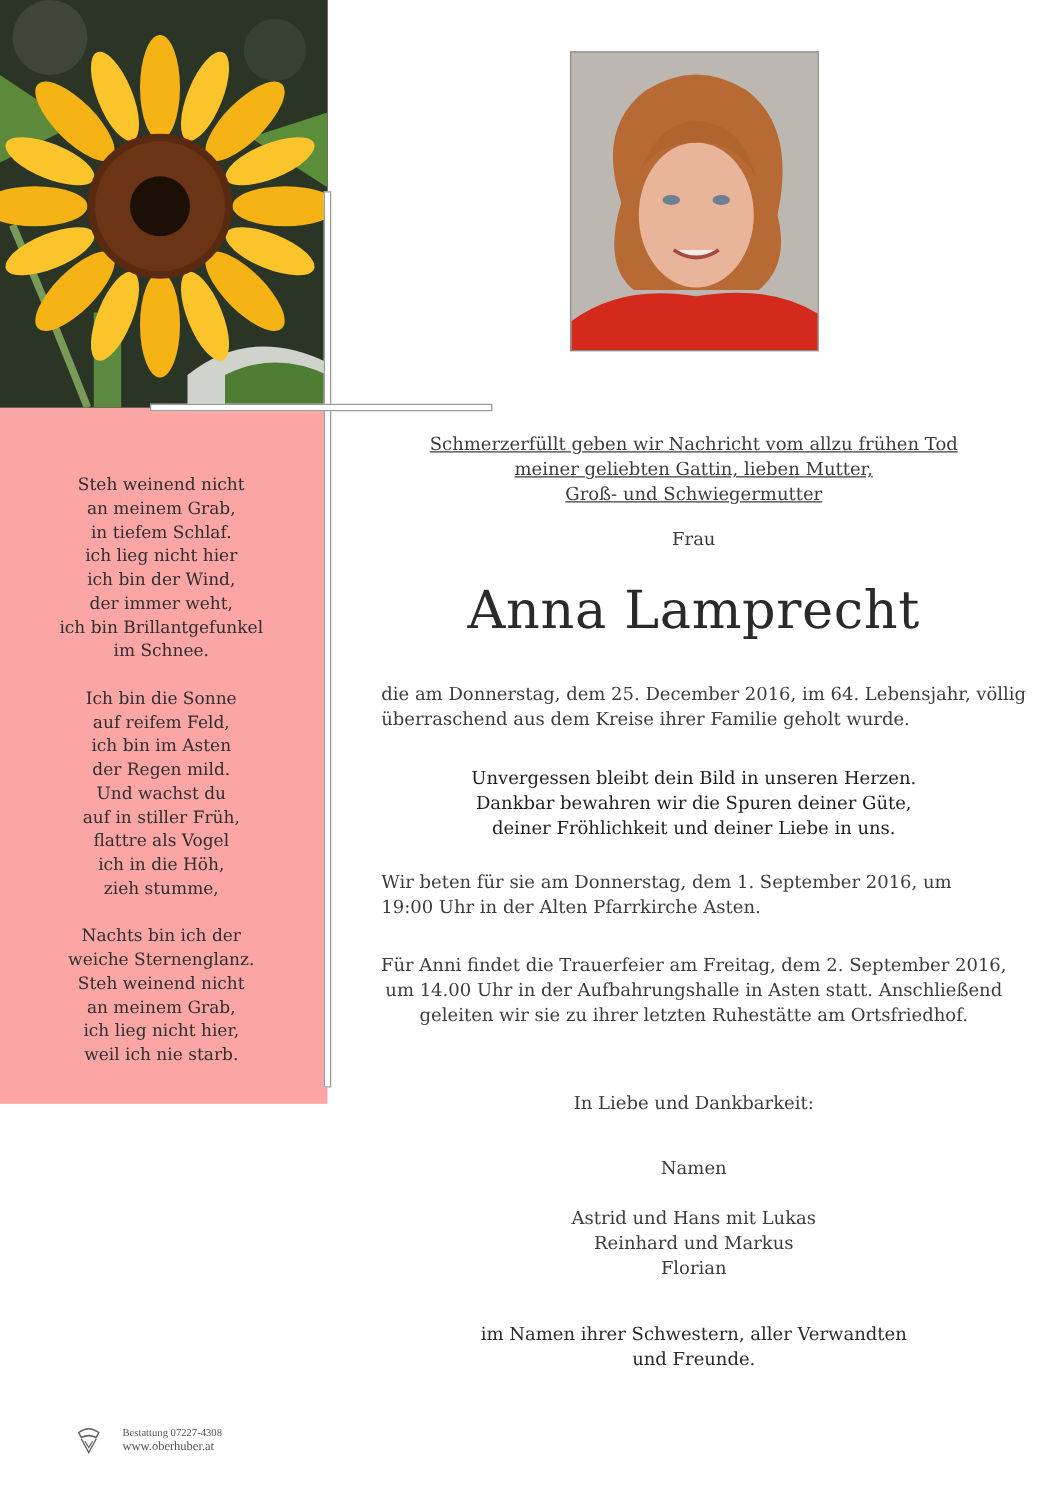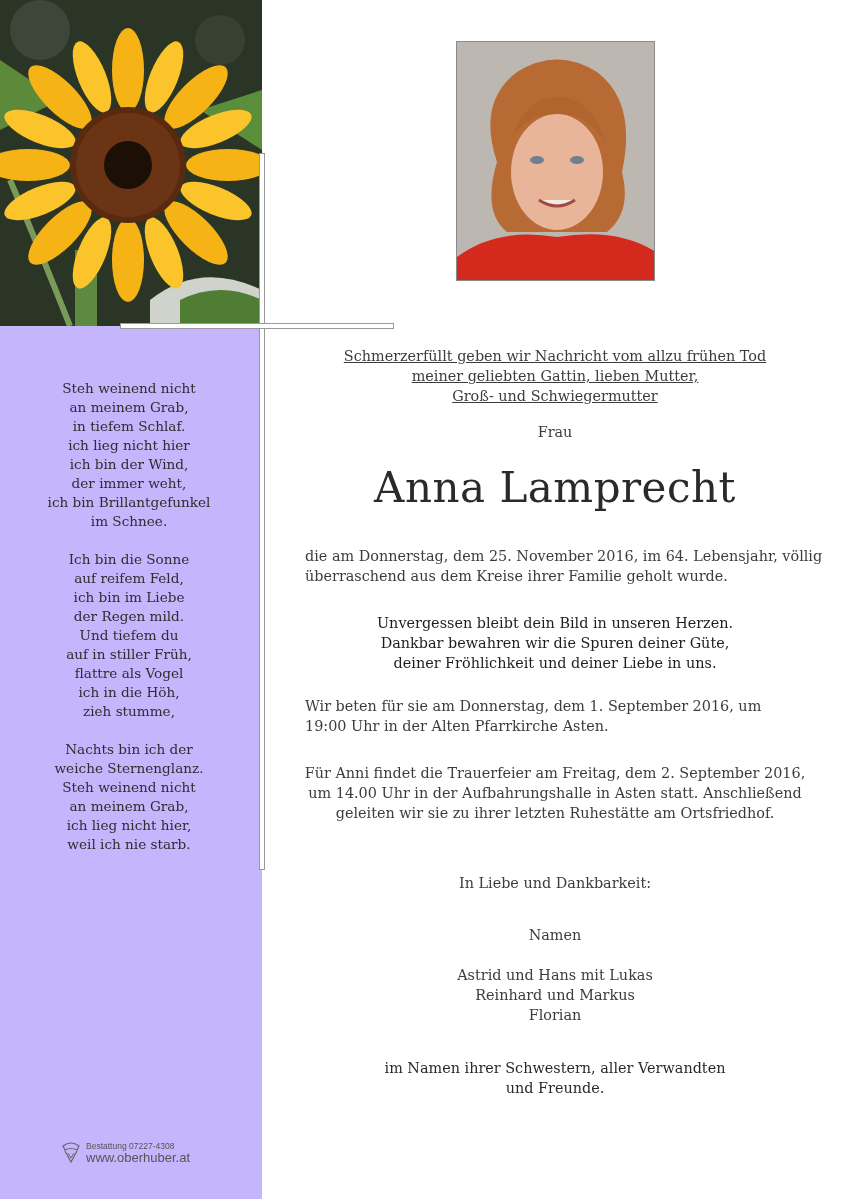--- a/index.html
+++ b/index.html
@@ -1,40 +1,40 @@
 <!DOCTYPE html>
 <html><head>
   <meta charset="utf-8">
   <style>
     * { margin: 0; padding: 0; box-sizing: border-box; }
     html, body { width: 848px; height: 1199px; overflow: hidden; background: #ffffff; }
     body { position: relative; font-family: "DejaVu Serif", "Liberation Serif", serif; color: #3a3a3a; }
 
-    .sidebar { position: absolute; left: 0; top: 0; width: 262px; height: 1199px; background: #c4b5fd; padding-left: 16px; }
+    .sidebar { position: absolute; left: 0; top: 0; width: 262px; height: 883px; background: #fca5a5; padding-left: 16px; }
 
     .sunflower { position: absolute; left: 0; top: 0; width: 262px; height: 326px; overflow: hidden;
       background: radial-gradient(ellipse at 30% 20%, #4a5040 0%, #2e3628 40%, #1f2a1c 100%); }
     .sunflower svg { position: absolute; left: 0; top: 0; }
 
     .cross-v { position: absolute; left: 259px; top: 153px; width: 6px; height: 717px;
       background: #ffffff; border: 1px solid #9a9a9a; }
     .cross-h { position: absolute; left: 120px; top: 323px; width: 274px; height: 6px;
       background: #ffffff; border: 1px solid #9a9a9a; }
 
     .poem { position: absolute; left: 0; top: 379px; width: 258px; text-align: center;
       font-size: 13.6px; line-height: 19px; color: #2e2e2e; }
     .poem .stanza { margin-bottom: 19px; }
     .poem .line { display: block; white-space: nowrap; }
 
-    .footer-logo { position: absolute; left: 60px; top: 1140px; display: flex; align-items: center; gap: 4px;
-      font-family: Liberation Sans, sans-serif; color: #555; }
+    .footer-logo { position: absolute; left: 60px; top: 1140px; display: flex; align-items: center; gap: 16px;
+      font-family: Liberation Serif, serif; color: #555; }
     .footer-logo .logo-icon { width: 22px; height: 24px; }
     .footer-logo .txt { display: flex; flex-direction: column; line-height: 11px; }
     .footer-logo .l1 { font-size: 8.5px; }
-    .footer-logo .l2 { font-size: 13px; }
+    .footer-logo .l2 { font-size: 10px; }
 
     .portrait { position: absolute; left: 456px; top: 41px; width: 199px; height: 240px;
       border: 1px solid #8a8a8a; overflow: hidden; background: #b9b3ad; }
 
     .main { position: absolute; left: 290px; top: 0; width: 530px; text-align: center; color: #3c3c3c; }
     .t { position: absolute; left: 0; width: 530px; font-size: 14.4px; line-height: 20px; }
     .t .line { display: block; white-space: nowrap; }
     .intro { top: 346px; text-decoration: underline; }
     .frau { top: 422px; }
     .name { top: 462px; font-size: 42px; line-height: 52px; color: #2a2a2a; letter-spacing: 0.5px; }
@@ -98,23 +98,23 @@
       <span class="line">in tiefem Schlaf.</span>
       <span class="line">ich lieg nicht hier</span>
       <span class="line">ich bin der Wind,</span>
       <span class="line">der immer weht,</span>
       <span class="line">ich bin Brillantgefunkel</span>
       <span class="line">im Schnee.</span>
     </div>
     <div class="stanza">
       <span class="line">Ich bin die Sonne</span>
       <span class="line">auf reifem Feld,</span>
-      <span class="line">ich bin im Liebe</span>
+      <span class="line">ich bin im Asten</span>
       <span class="line">der Regen mild.</span>
-      <span class="line">Und tiefem du</span>
+      <span class="line">Und wachst du</span>
       <span class="line">auf in stiller Früh,</span>
       <span class="line">flattre als Vogel</span>
       <span class="line">ich in die Höh,</span>
       <span class="line">zieh stumme,</span>
     </div>
     <div class="stanza">
       <span class="line">Nachts bin ich der</span>
       <span class="line">weiche Sternenglanz.</span>
       <span class="line">Steh weinend nicht</span>
       <span class="line">an meinem Grab,</span>
@@ -154,21 +154,21 @@
 
 <div class="main">
   <div class="t intro">
     <span class="line">Schmerzerfüllt geben wir Nachricht vom allzu frühen Tod</span>
     <span class="line">meiner geliebten Gattin, lieben Mutter,</span>
     <span class="line">Groß- und Schwiegermutter</span>
   </div>
   <div class="t frau">Frau</div>
   <div class="t name">Anna Lamprecht</div>
   <div class="t died left-just">
-    <span class="line">die am Donnerstag, dem 25. November 2016, im 64. Lebensjahr, völlig</span>
+    <span class="line">die am Donnerstag, dem 25. December 2016, im 64. Lebensjahr, völlig</span>
     <span class="line">überraschend aus dem Kreise ihrer Familie geholt wurde.</span>
   </div>
   <div class="t quote">
     <span class="line">Unvergessen bleibt dein Bild in unseren Herzen.</span>
     <span class="line">Dankbar bewahren wir die Spuren deiner Güte,</span>
     <span class="line">deiner Fröhlichkeit und deiner Liebe in uns.</span>
   </div>
   <div class="t prayer left-just">
     <span class="line">Wir beten für sie am Donnerstag, dem 1. September 2016, um</span>
     <span class="line">19:00 Uhr in der Alten Pfarrkirche Asten.</span>

